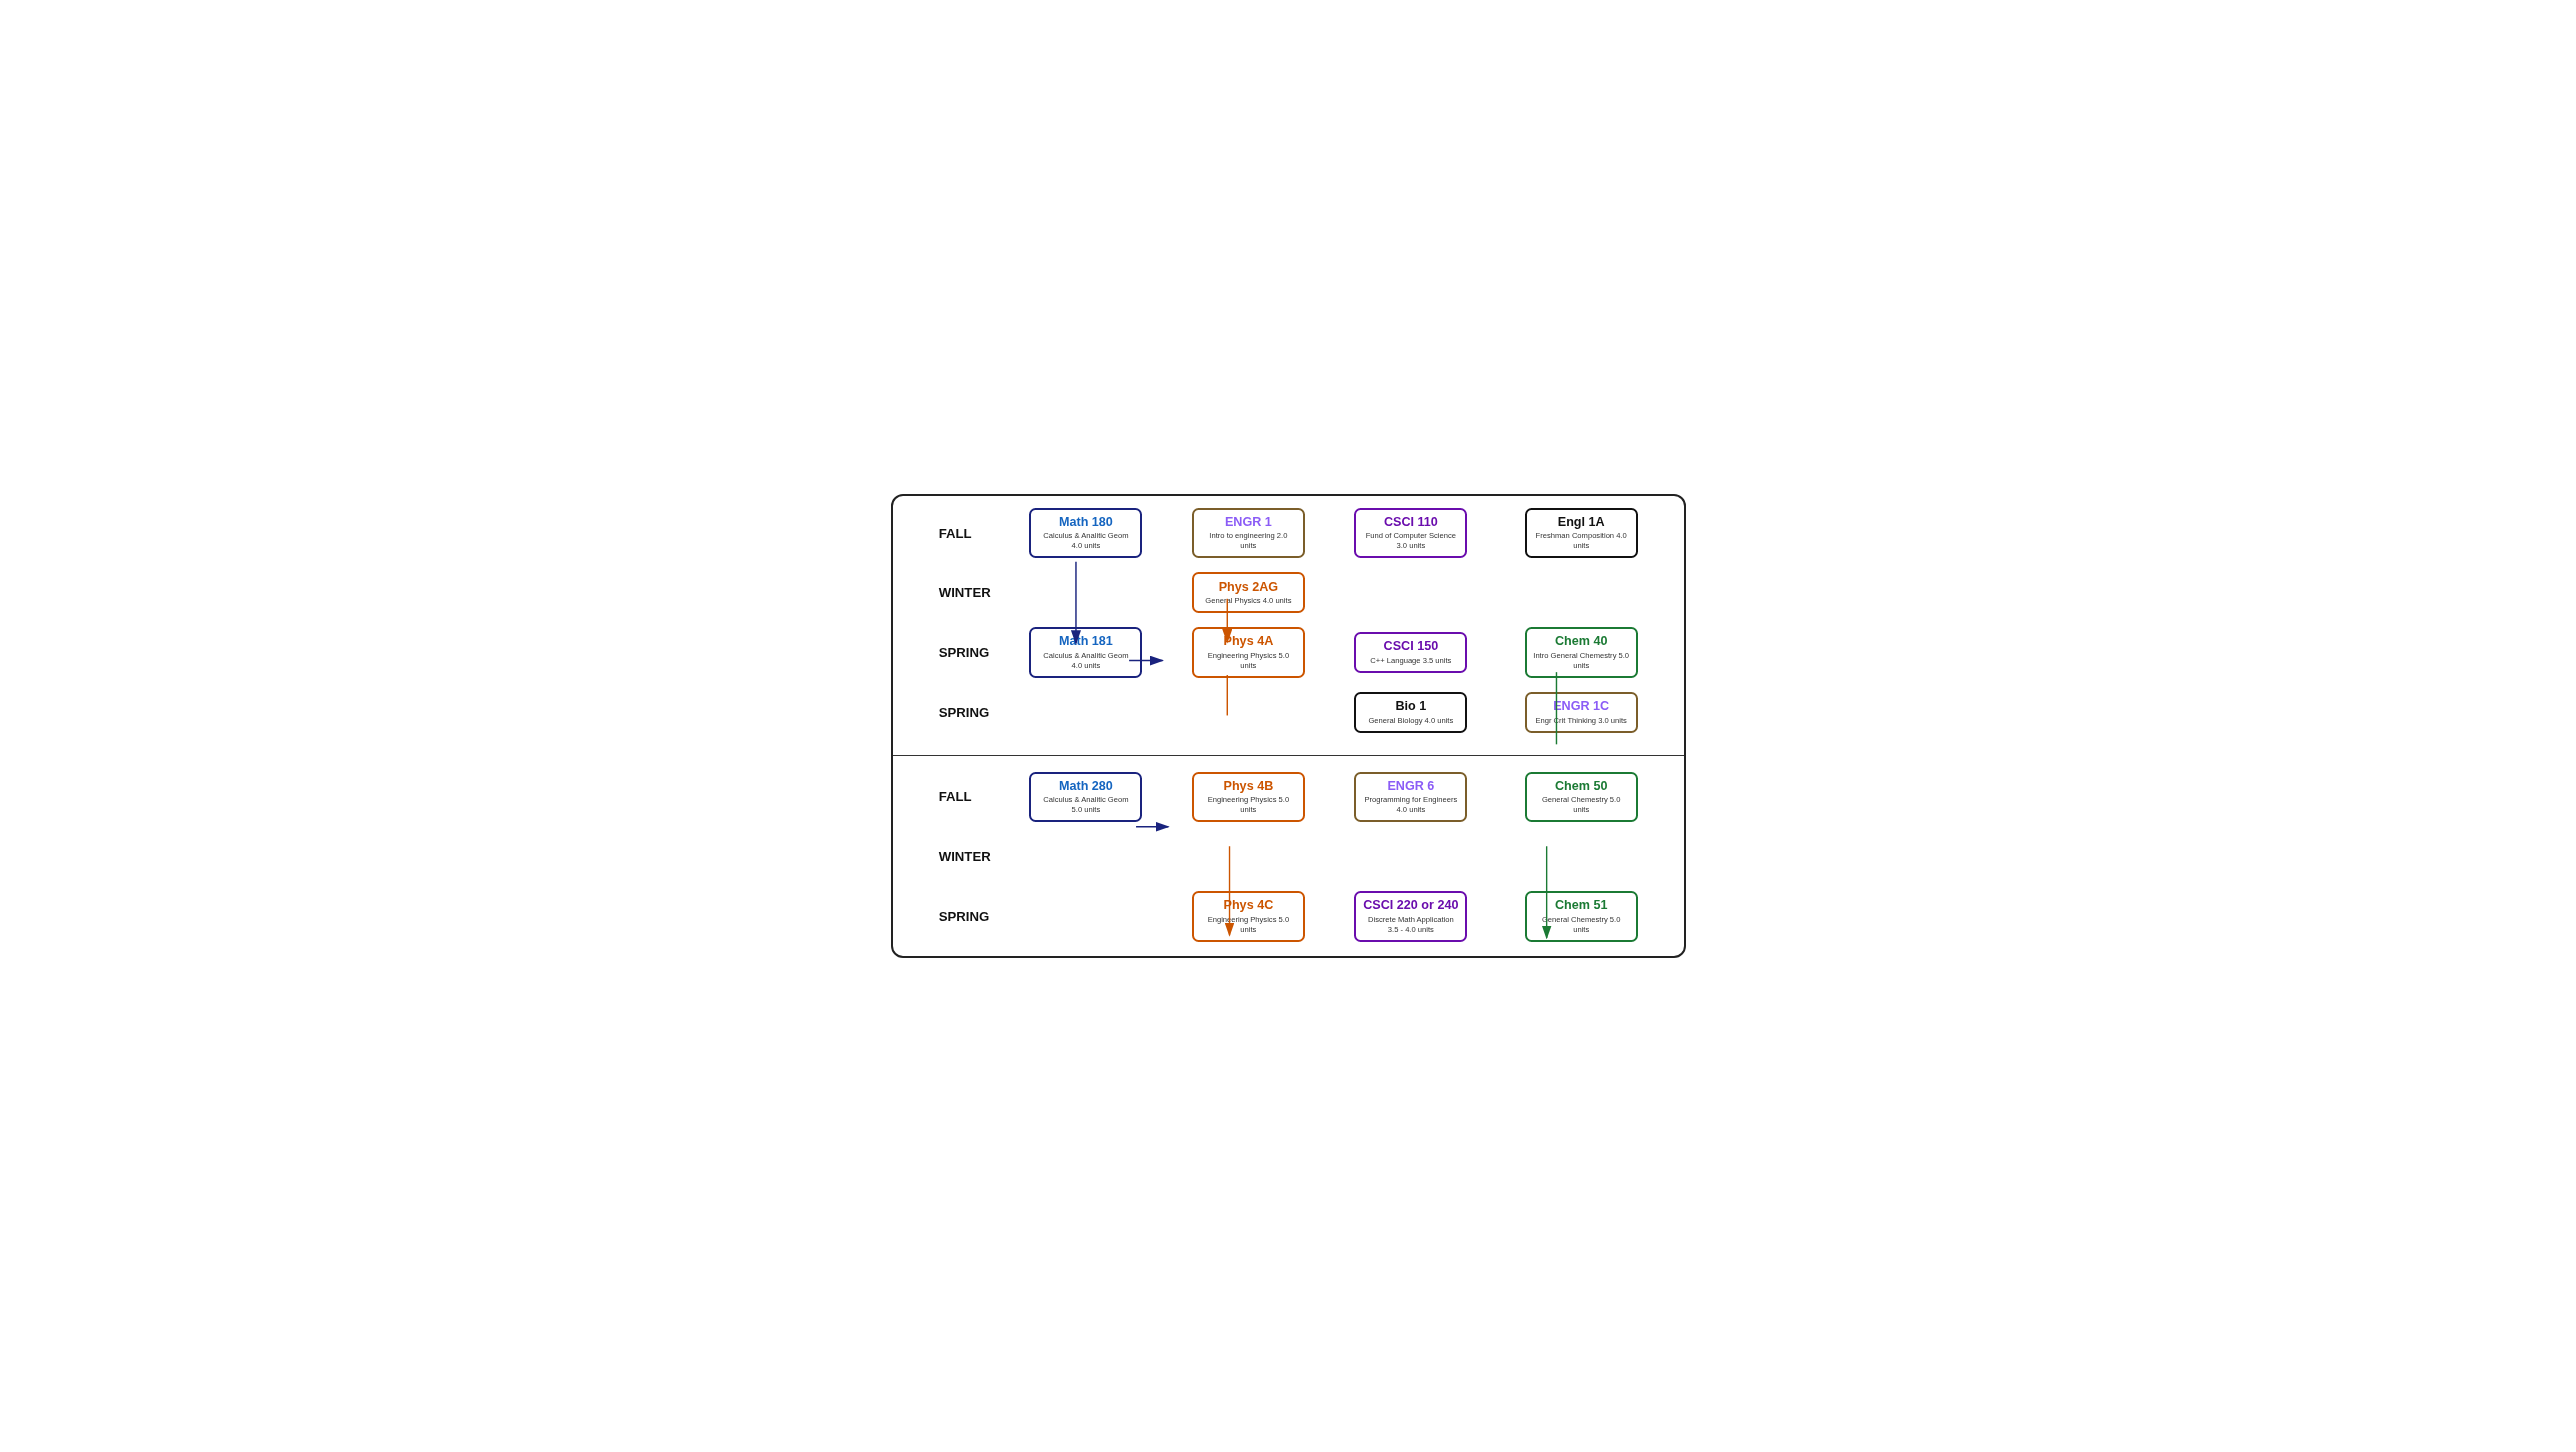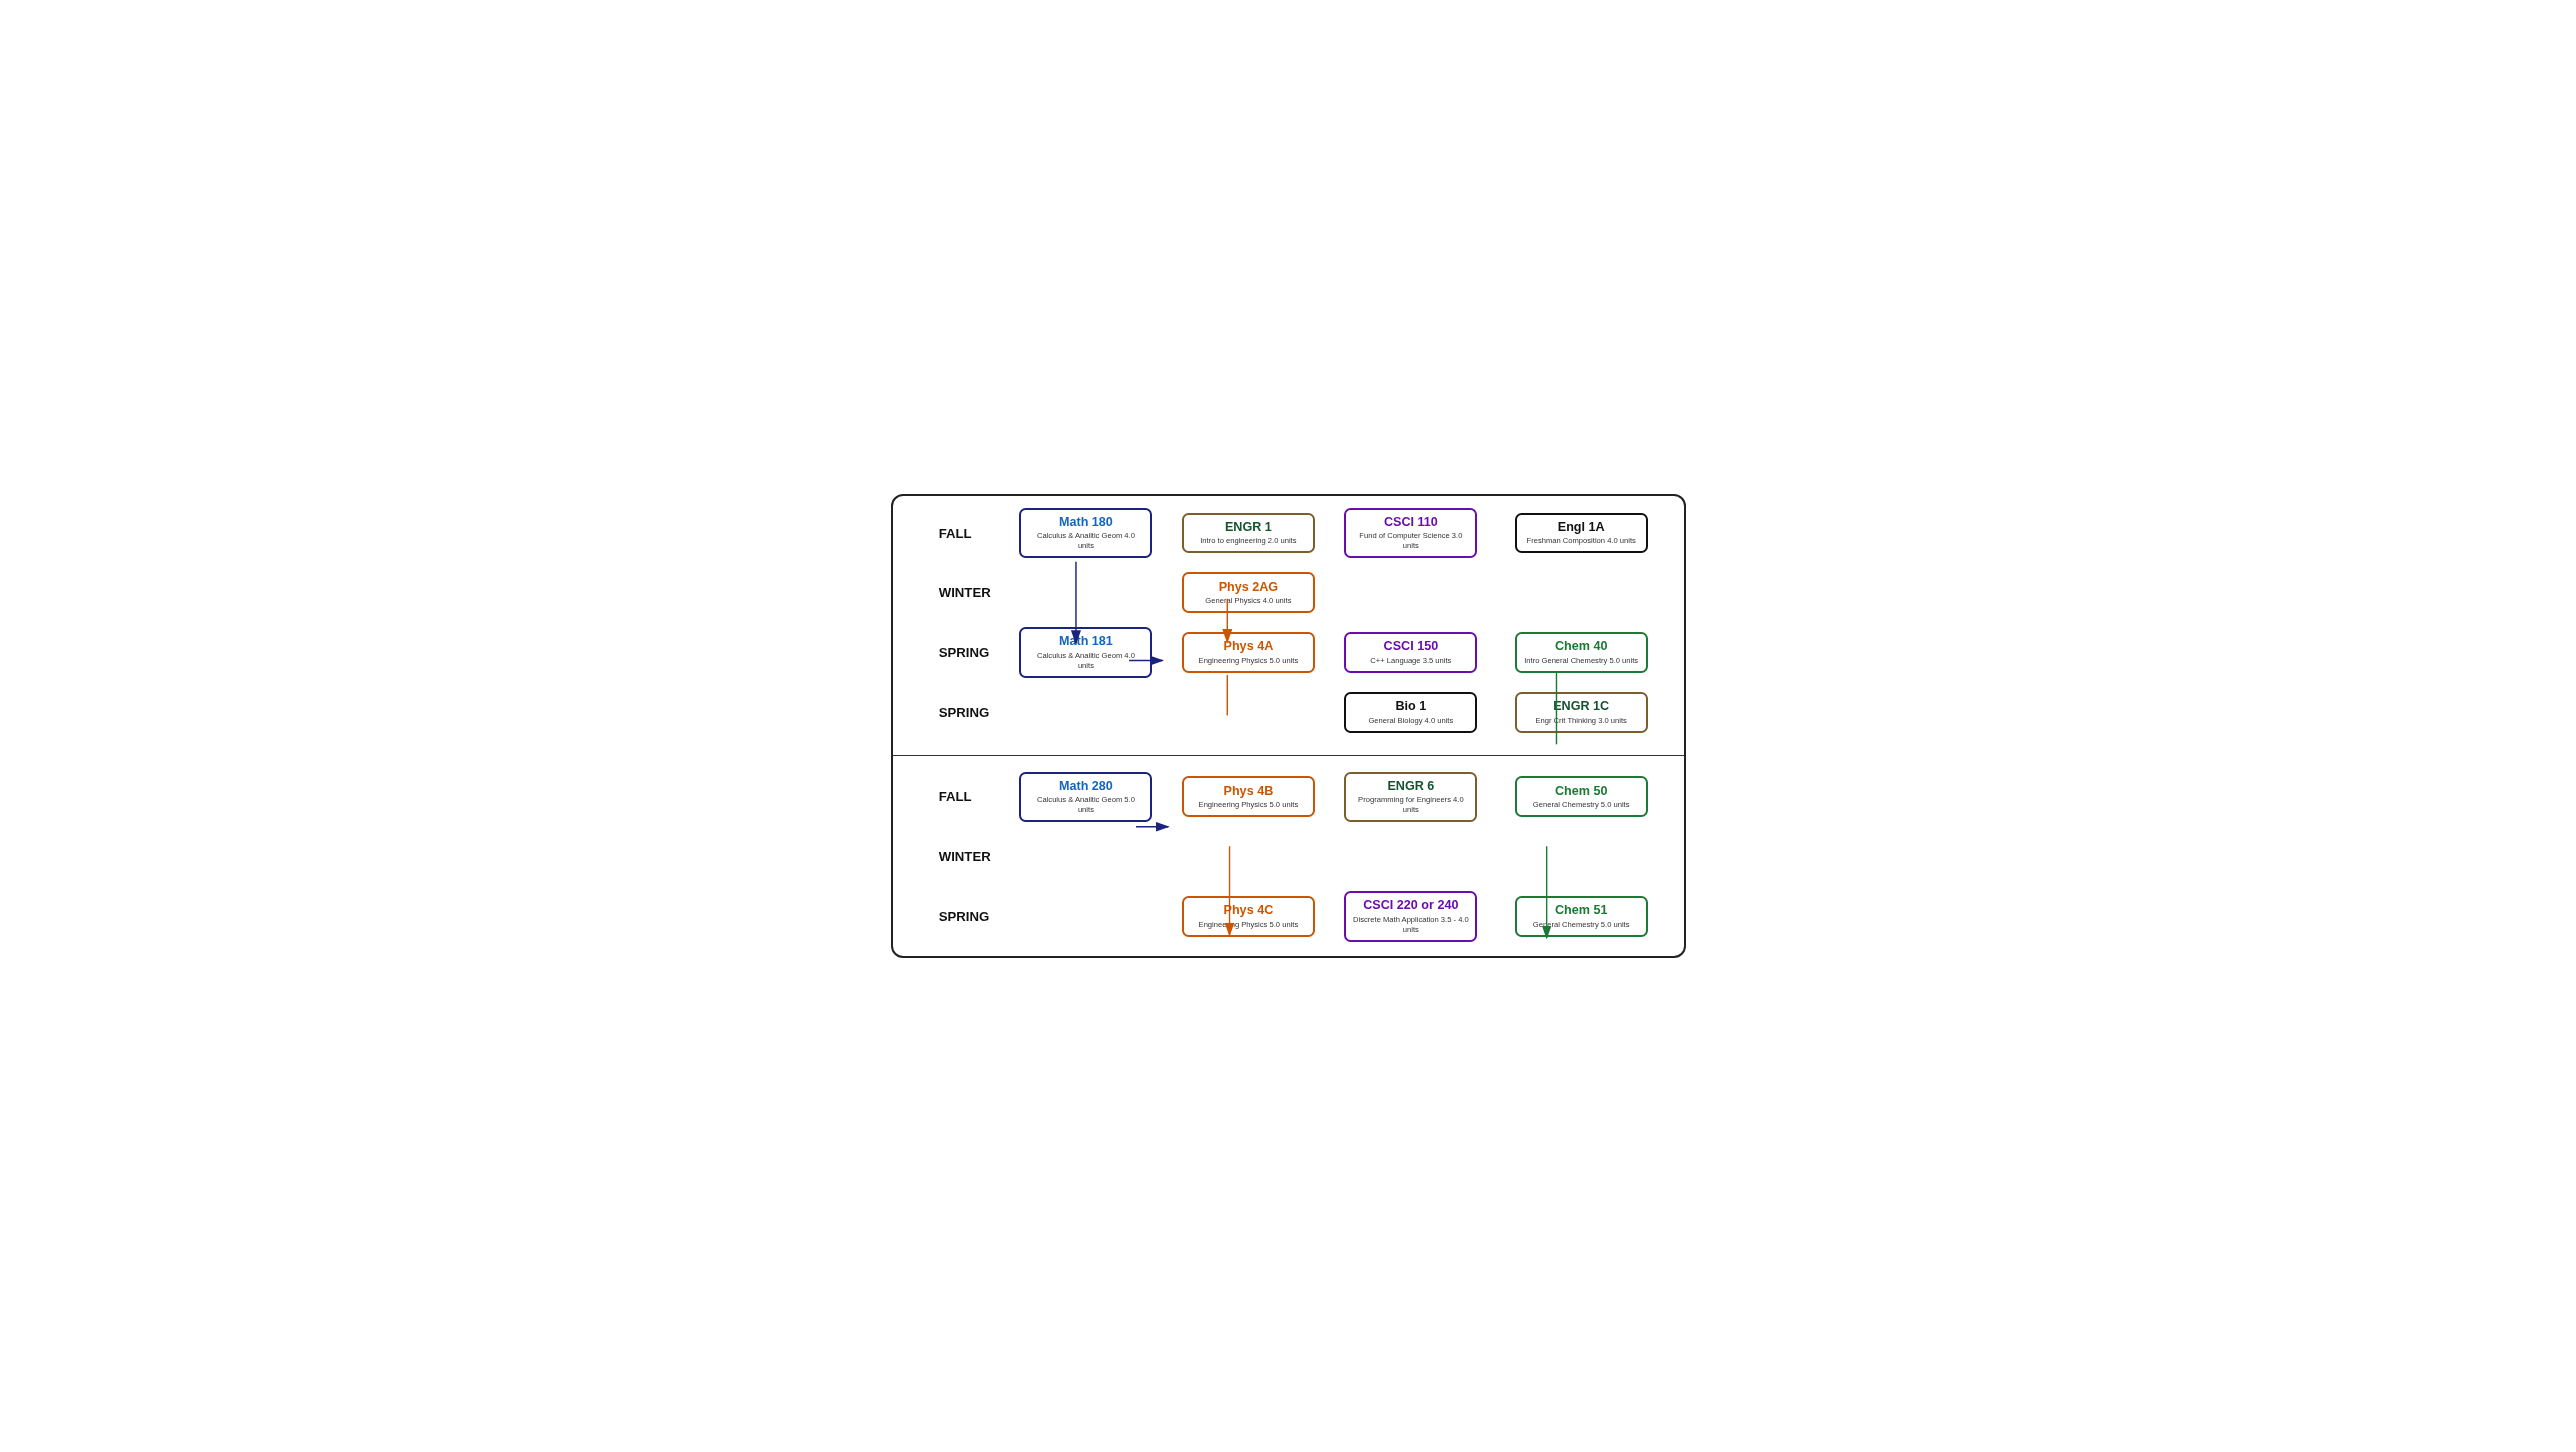--- a/index.html
+++ b/index.html
@@ -77,40 +77,40 @@
       justify-content: center;
       padding: 2.6px;
     }
 
     .c-box {
       border-radius: 6.6px;
       border: 2px solid;
       padding: 5.3px 6.6px;
       text-align: center;
       background: #fff;
-      width: 133px;
+      width: 113px;
     }
     .c-title {
       font-size: 12.6px;
       font-weight: 700;
       line-height: 1.2;
     }
     .c-desc {
       font-size: 7.6px;
       color: #333;
       margin-top: 1.3px;
       line-height: 1.3;
     }
 
     .c-blue { border-color: #1a237e; }
     .c-blue .c-title { color: #1565c0; }
     .c-orange { border-color: #cc5500; }
     .c-orange .c-title { color: #cc5500; }
     .c-brown { border-color: #7b5e2a; }
-    .c-brown .c-title { color: #14532d; }
+    .c-brown .c-title { color: #8b5cf6; }
     .c-purple { border-color: #6a0dad; }
     .c-purple .c-title { color: #6a0dad; }
     .c-black { border-color: #111; }
     .c-black .c-title { color: #111; }
     .c-green { border-color: #1b7a34; }
     .c-green .c-title { color: #1b7a34; }
 
     .divider-line {
       border: none;
       border-top: 1.7px solid #333;

